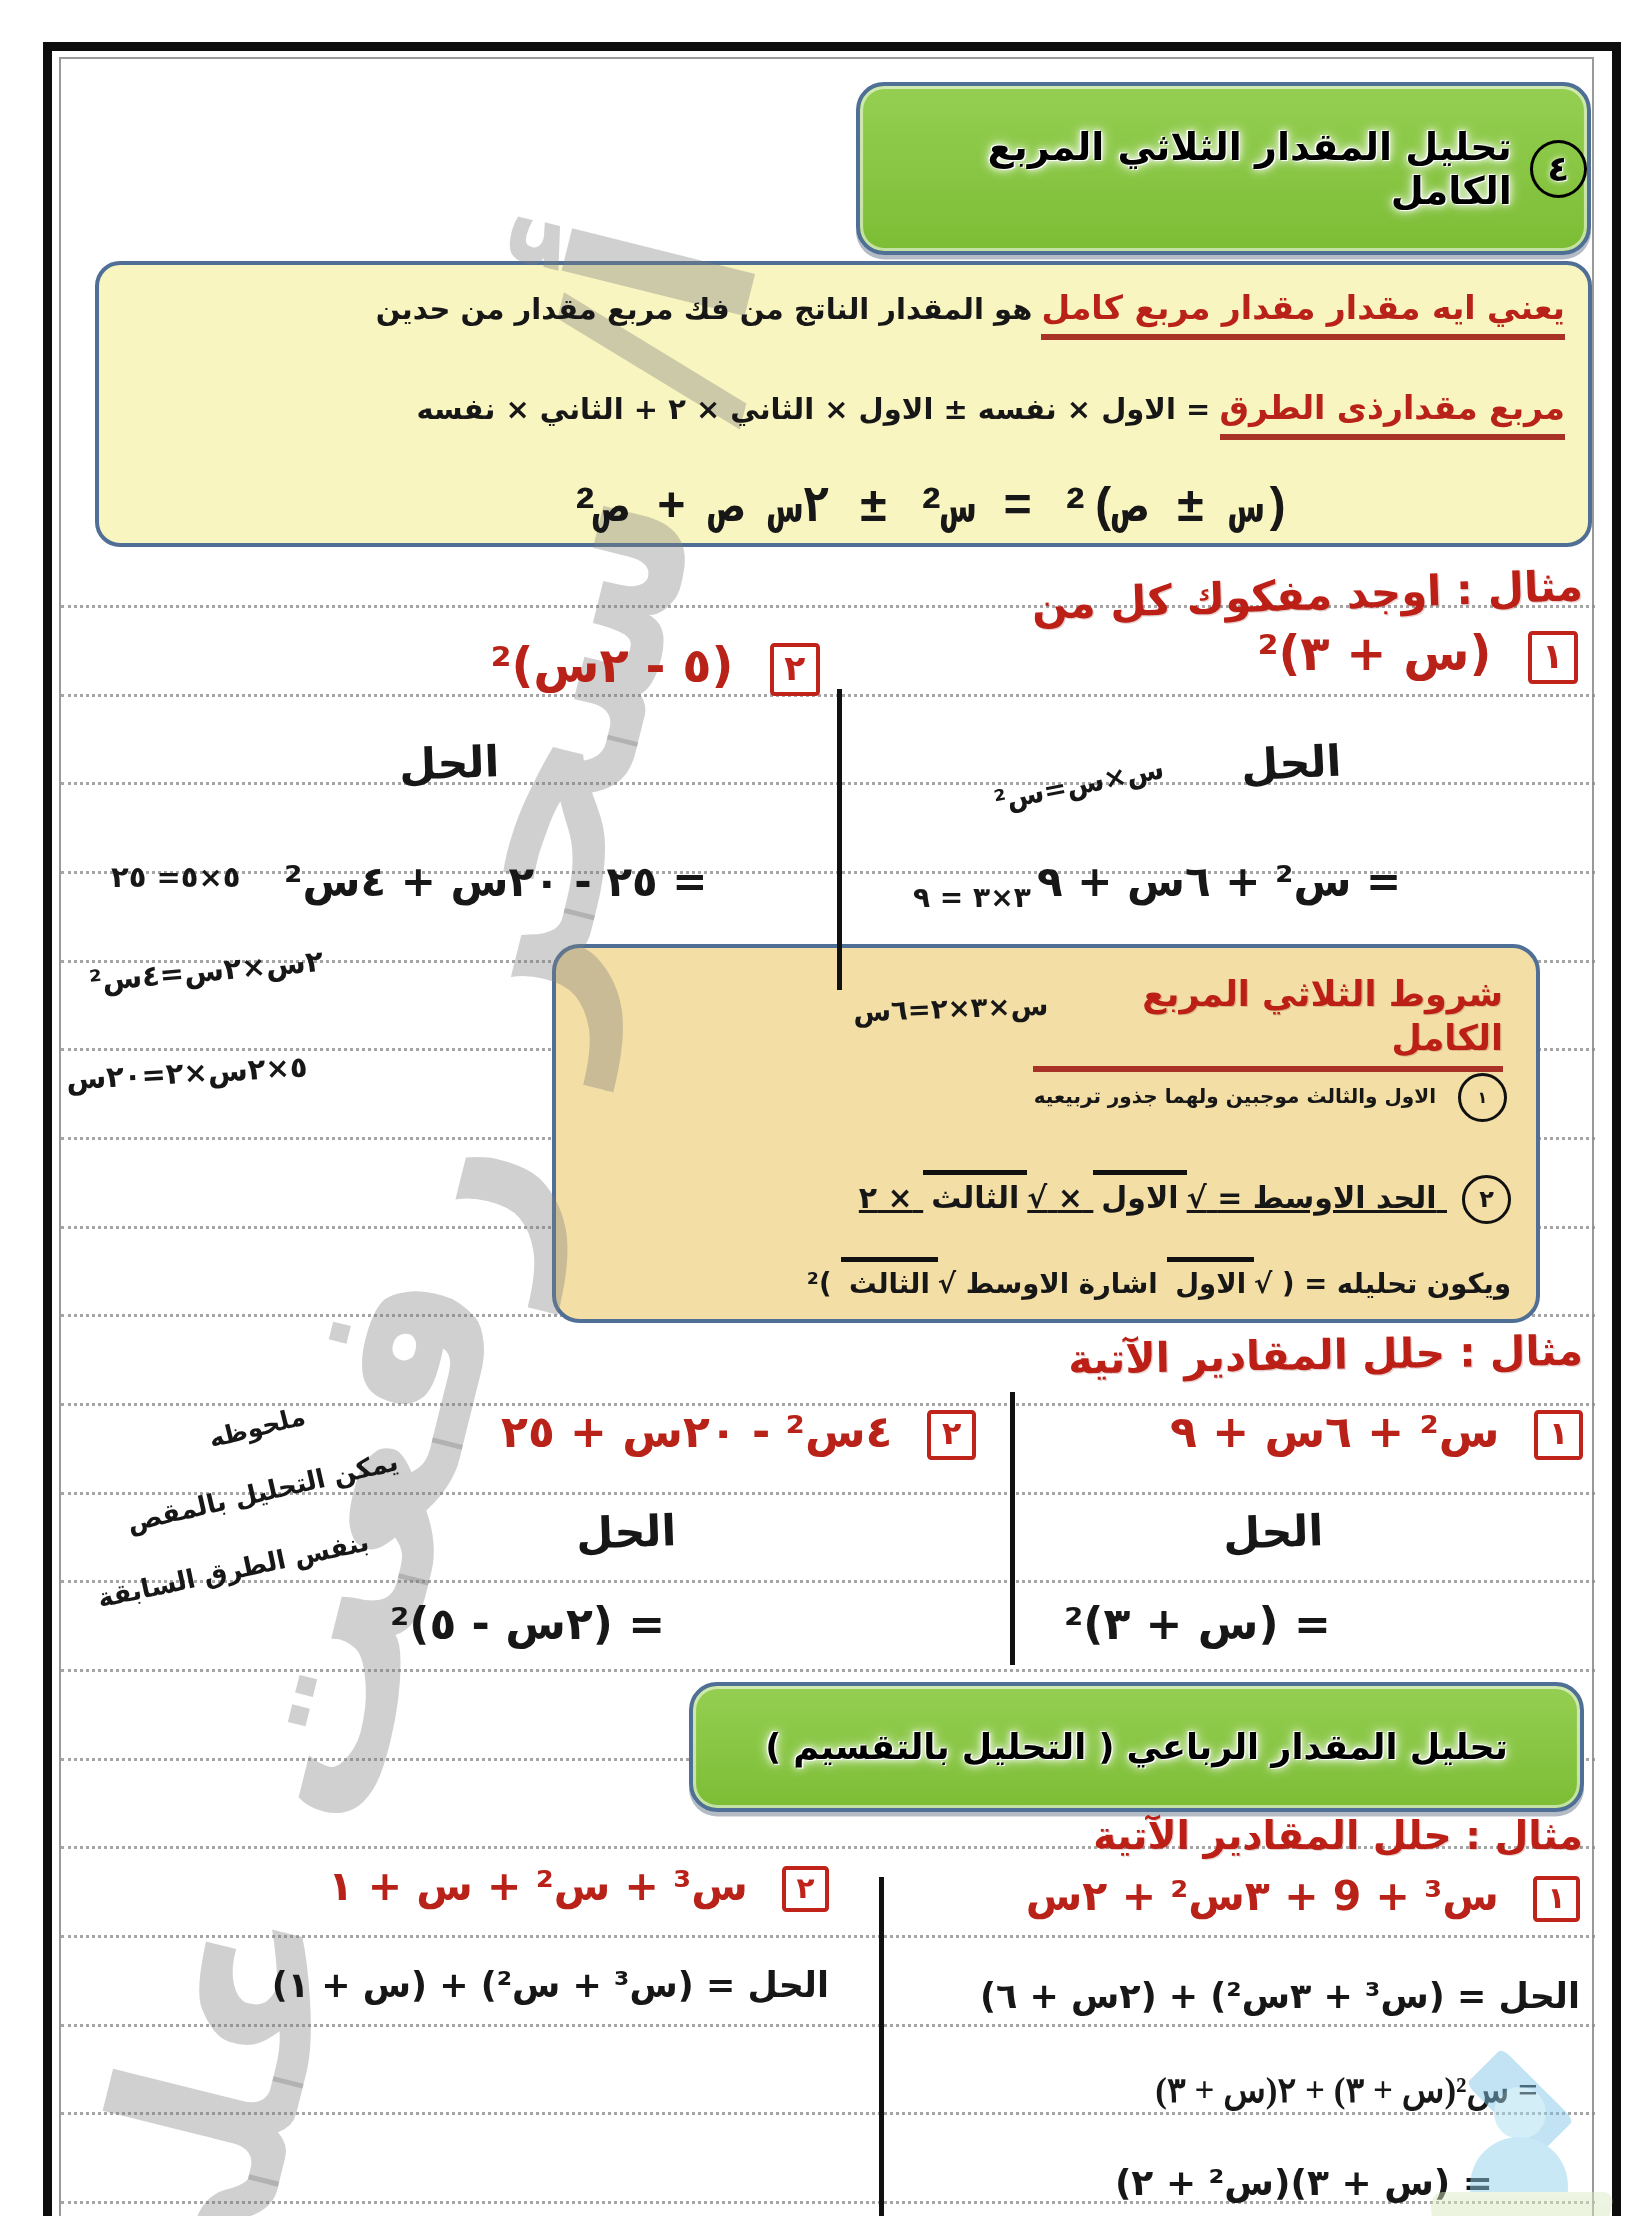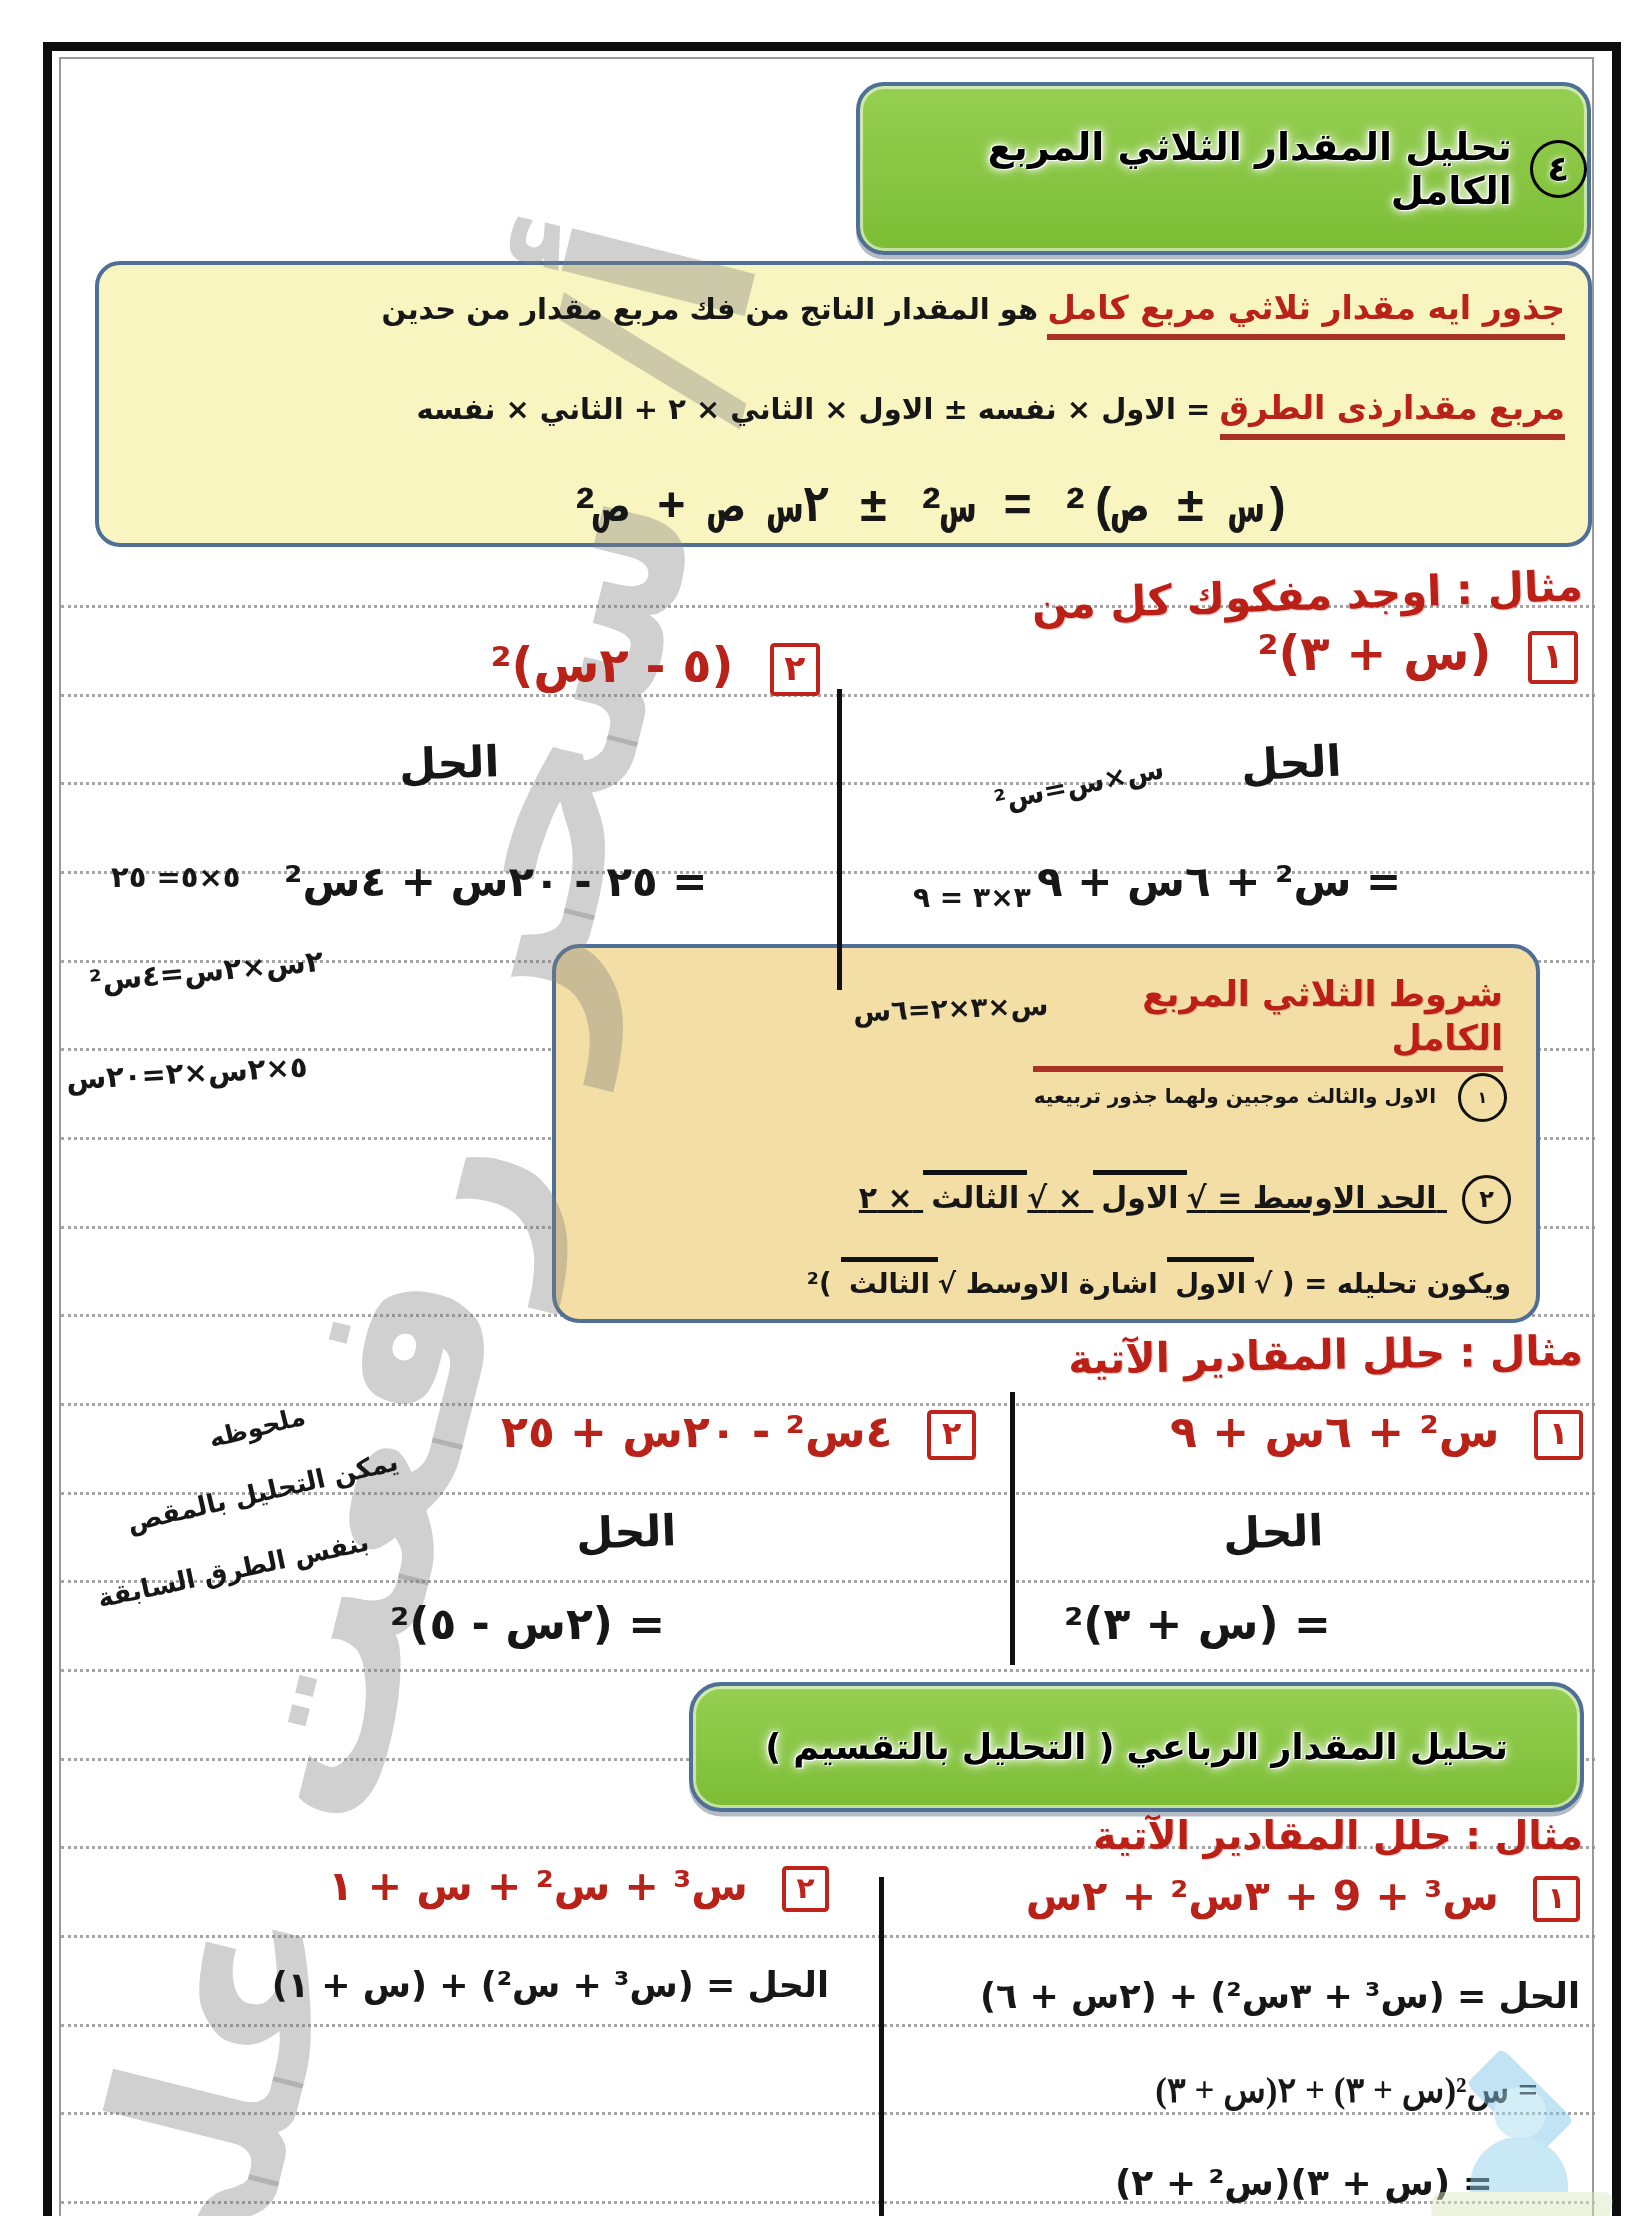--- a/index.html
+++ b/index.html
@@ -65,21 +65,21 @@
 
   <div id="wm-name">أ/ سحر رفعت علي</div>
 
   <div class="badge" style="left:856px;top:82px;width:727px;height:165px;">
     <span class="numcirc" style="font-size:36px;">٤</span>
     <span class="bt" style="font-size:38px;">تحليل المقدار الثلاثي المربع الكامل</span>
   </div>
 
   <div class="panel" style="left:95px;top:261px;width:1489px;height:278px;background:#f9f5c0;border-radius:25px;"></div>
   <div class="t rtl" style="left:133px;top:287px;width:1432px;text-align:right;font-size:29px;">
-    <span class="red b u-red" style="font-size:33px;">جذور ايه مقدار ثلاثي مربع كامل</span>
+    <span class="red b u-red" style="font-size:33px;">يعني ايه مقدار مقدار مربع كامل</span>
     <span class="b">هو المقدار الناتج من فك مربع مقدار من حدين</span>
   </div>
   <div class="t rtl" style="left:133px;top:387px;width:1432px;text-align:right;font-size:29px;">
     <span class="red b u-red" style="font-size:33px;">مربع مقدارذى الطرق</span>
     <span class="b">= الاول × نفسه ± الاول × الثاني × ٢ + الثاني × نفسه</span>
   </div>
   <div class="t rtl b" style="left:510px;top:478px;width:842px;text-align:center;font-size:48px;font-family:Liberation Mono, monospace;">(س ± ص)² = س² ± ٢س ص + ص²</div>
 
   <div class="t rtl printred" style="left:1011px;top:570px;width:572px;text-align:right;font-size:42px;transform:rotate(-2deg);">مثال : اوجد مفكوك كل من</div>
 
@@ -144,21 +144,21 @@
     <span class="mbox">٢</span>
     <span class="red b">٤س² - ٢٠س + ٢٥</span>
   </div>
   <div class="t rtl b" style="left:576px;top:1506px;font-size:43px;transform:rotate(-2deg);">الحل</div>
   <div class="t rtl b" style="left:390px;top:1596px;font-size:44px;">= (٢س - ٥)²</div>
 
   <div class="t rtl b" style="left:208px;top:1412px;font-size:25px;transform:rotate(-14deg);">ملحوظه</div>
   <div class="t rtl b" style="left:124px;top:1476px;font-size:26px;transform:rotate(-13deg);">يمكن التحليل بالمقص</div>
   <div class="t rtl b" style="left:95px;top:1554px;font-size:26px;transform:rotate(-12deg);">بنفس الطرق السابقة</div>
 
-  <div class="badge" style="left:689px;top:1682px;width:887px;height:122px;border-radius:32px;">
+  <div class="badge" style="left:689px;top:1682px;width:887px;height:122px;">
     <span class="bt" style="font-size:35px;">تحليل المقدار الرباعي ( التحليل بالتقسيم )</span>
   </div>
 
   <div class="t rtl printred" style="left:1082px;top:1812px;width:501px;text-align:right;font-size:39px;">مثال : حلل المقادير الآتية</div>
 
   <div class="divider" style="left:879px;top:1877px;height:341px;"></div>
 
   <div class="t rtl" style="left:895px;top:1871px;width:685px;text-align:right;font-size:41px;">
     <span class="mbox">١</span>
     <span class="red b">س³ + 9 + ٣س² + ٢س</span>

